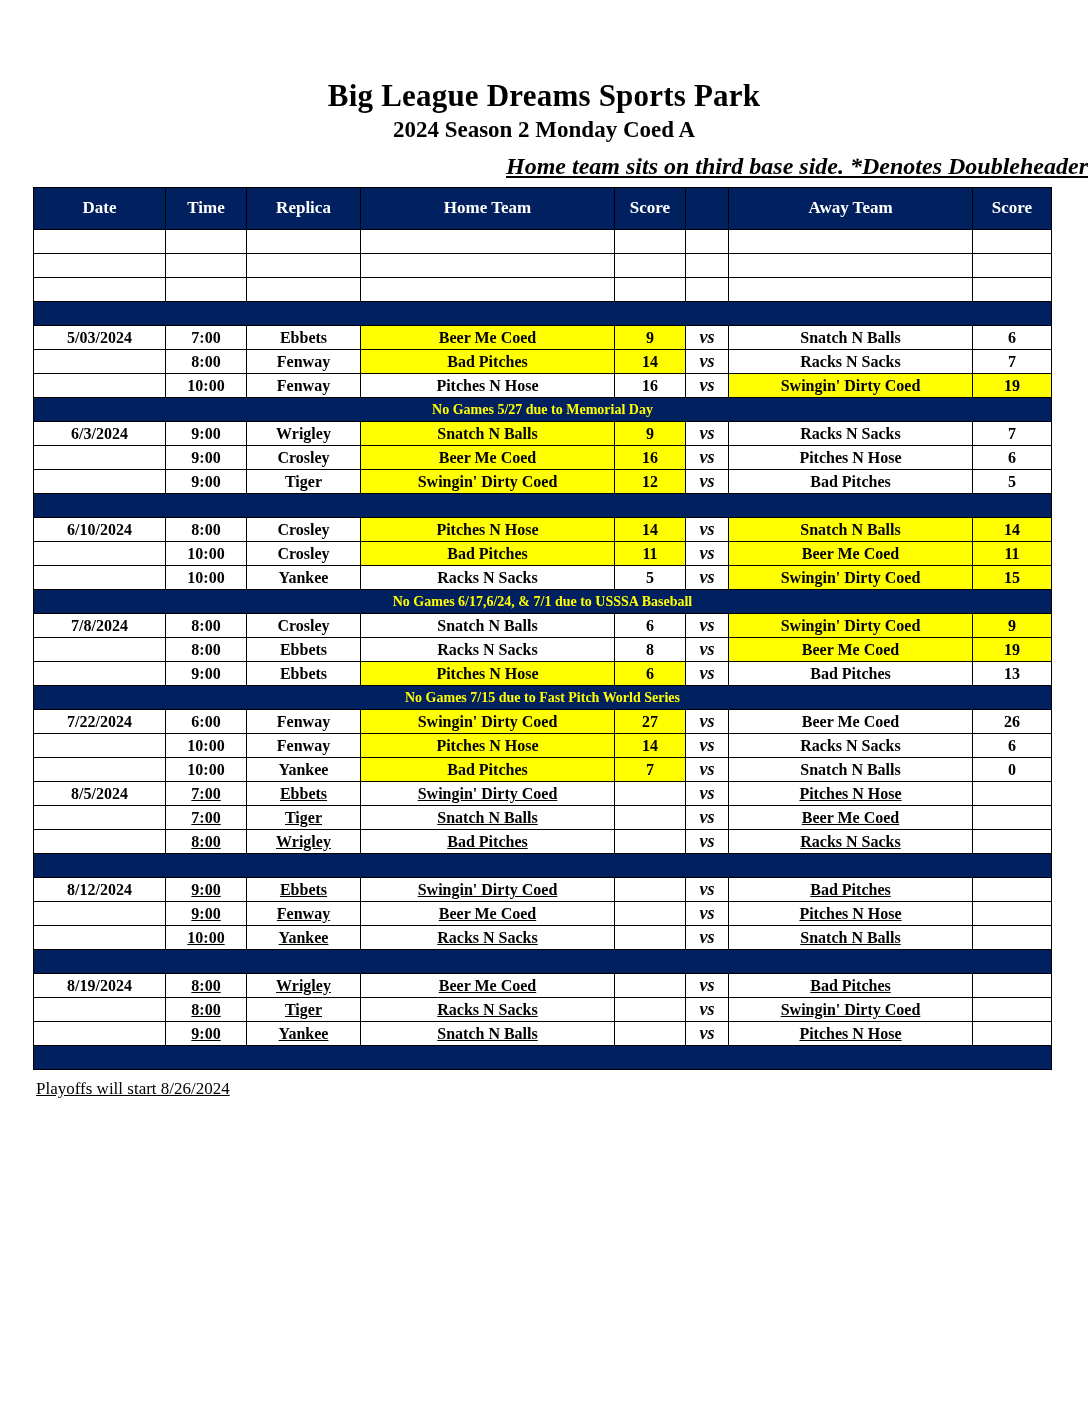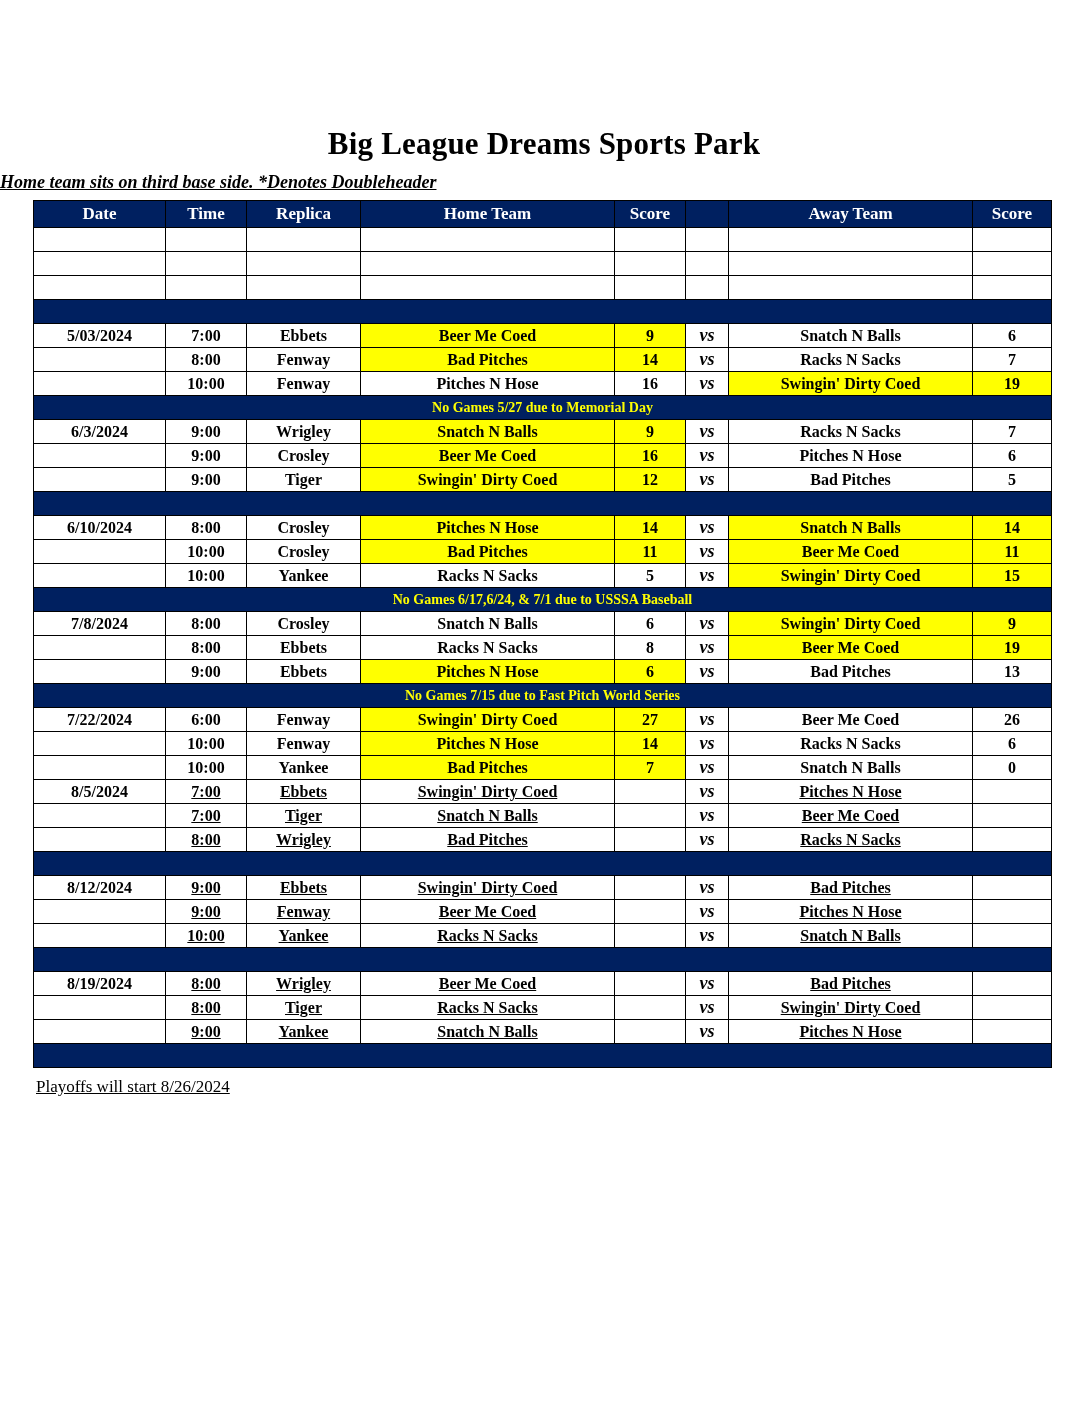--- a/index.html
+++ b/index.html
@@ -13,38 +13,38 @@
     margin: 0;
     padding: 0;
     background: #ffffff;
   }
   body {
     width: 1088px;
     min-height: 1408px;
     font-family: "Liberation Serif", "DejaVu Serif", serif;
     color: #000;
   }
-  .page { padding-top: 114px; margin-top: 12px; }
+  .page { padding-top: 78px; }
   .title {
     margin: 0;
     text-align: center;
     font-size: 31px;
     font-weight: bold;
     letter-spacing: 0.2px;
   }
   .subtitle {
     margin: 3px 0 0 0;
     text-align: center;
     font-size: 23px;
     font-weight: bold;
   }
   .note {
     margin: 10px 0 7px 0;
-    text-align: left;
-    font-size: 18px;
+    text-align: right;
+    font-size: 24px;
     font-weight: bold;
     font-style: italic;
     text-decoration: underline;
   }
   table {
     border-collapse: collapse;
     table-layout: fixed;
     width: 1018px;
     margin-left: 33px;
   }
@@ -57,21 +57,21 @@
     text-align: center;
     vertical-align: middle;
     overflow: hidden;
     white-space: nowrap;
     line-height: 1.1;
   }
   thead th {
     background: var(--navy);
     color: var(--header_text);
     font-size: 17px;
-    height: 27px;
+    height: 42px;
   }
   .navy-row td {
     background: var(--navy);
     color: var(--highlight);
     font-size: 14px;
     font-weight: bold;
   }
   td.hl { background: var(--highlight); }
   td.vs { font-style: italic; font-size: 18px; }
   td.ul, td.hl.ul { text-decoration: underline; }
@@ -80,20 +80,21 @@
     font-size: 17px;
     font-weight: normal;
     text-decoration: underline;
   }
 </style>
 </head>
 <body>
 
 <div class="page">
   <h1 class="title">Big League Dreams Sports Park</h1>
+  <h2 class="subtitle">2024 Season 2 Monday Coed A</h2>
   <div class="note">Home team sits on third base side.  *Denotes Doubleheader</div>
 
   <table>
     <colgroup>
       <col style="width:132px">
       <col style="width:81px">
       <col style="width:114px">
       <col style="width:254px">
       <col style="width:71px">
       <col style="width:43px">

